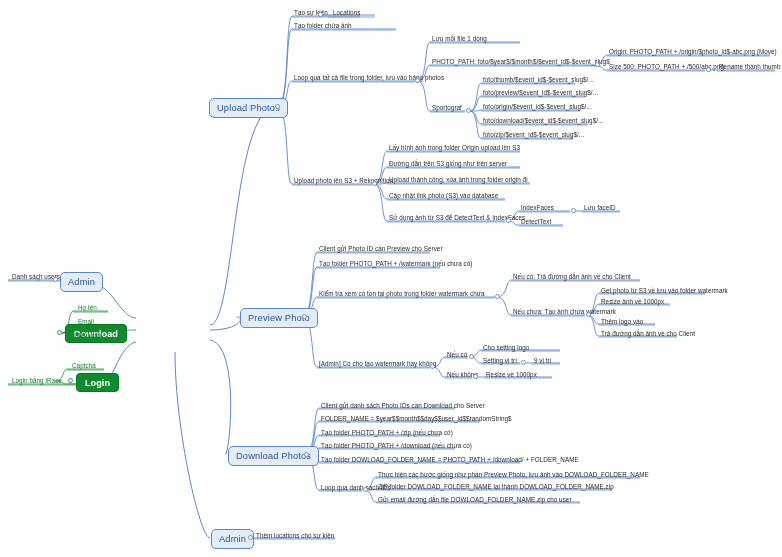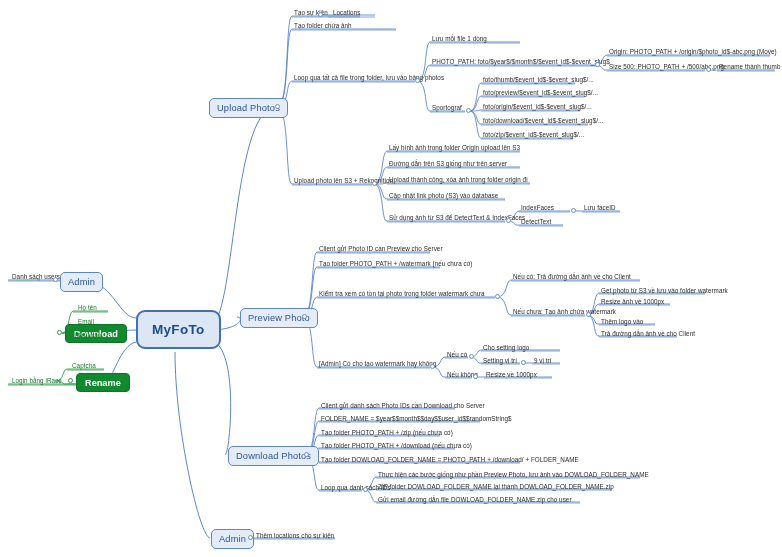--- a/index.html
+++ b/index.html
@@ -194,29 +194,28 @@
     </g>
     <g stroke="#4aa85f" stroke-width=".9" fill="none">
       <line x1="73" y1="312" x2="108" y2="312"></line>
       <line x1="73" y1="326" x2="104" y2="326"></line>
       <line x1="73" y1="340" x2="108" y2="340"></line>
       <line x1="67" y1="370" x2="104" y2="370"></line>
       <line x1="8" y1="385" x2="78" y2="385"></line>
     </g>
   </svg>
 
-  <div class="node root" style="left:136px;top:310px;">MyFoTo</div>
 
   <div class="node branch" style="left:209px;top:98px;">Upload Photos</div>
   <div class="node branch" style="left:240px;top:308px;">Preview Photo</div>
   <div class="node branch" style="left:228px;top:446px;">Download Photos</div>
   <div class="node branch" style="left:60px;top:272px;">Admin</div>
   <div class="node branch" style="left:211px;top:529px;">Admin</div>
   <div class="node green" style="left:65px;top:324px;">Download</div>
-  <div class="node green" style="left:76px;top:373px;">Rename</div>
+  <div class="node green" style="left:76px;top:373px;">Login</div>
 
   <div class="leaf" style="left:12px;top:272px;">Danh sách users</div>
   <div class="leaf greenleaf" style="left:78px;top:303px;">Họ tên</div>
   <div class="leaf greenleaf" style="left:78px;top:317px;">Email</div>
   <div class="leaf greenleaf" style="left:75px;top:331px;">Mật khẩu</div>
   <div class="leaf greenleaf" style="left:72px;top:361px;">Captcha</div>
   <div class="leaf greenleaf" style="left:12px;top:376px;">Login bằng iRace</div>
 
   <div class="leaf" style="left:294px;top:8px;">Tạo sự kiện</div>
   <div class="leaf" style="left:333px;top:8px;">Locations</div>

